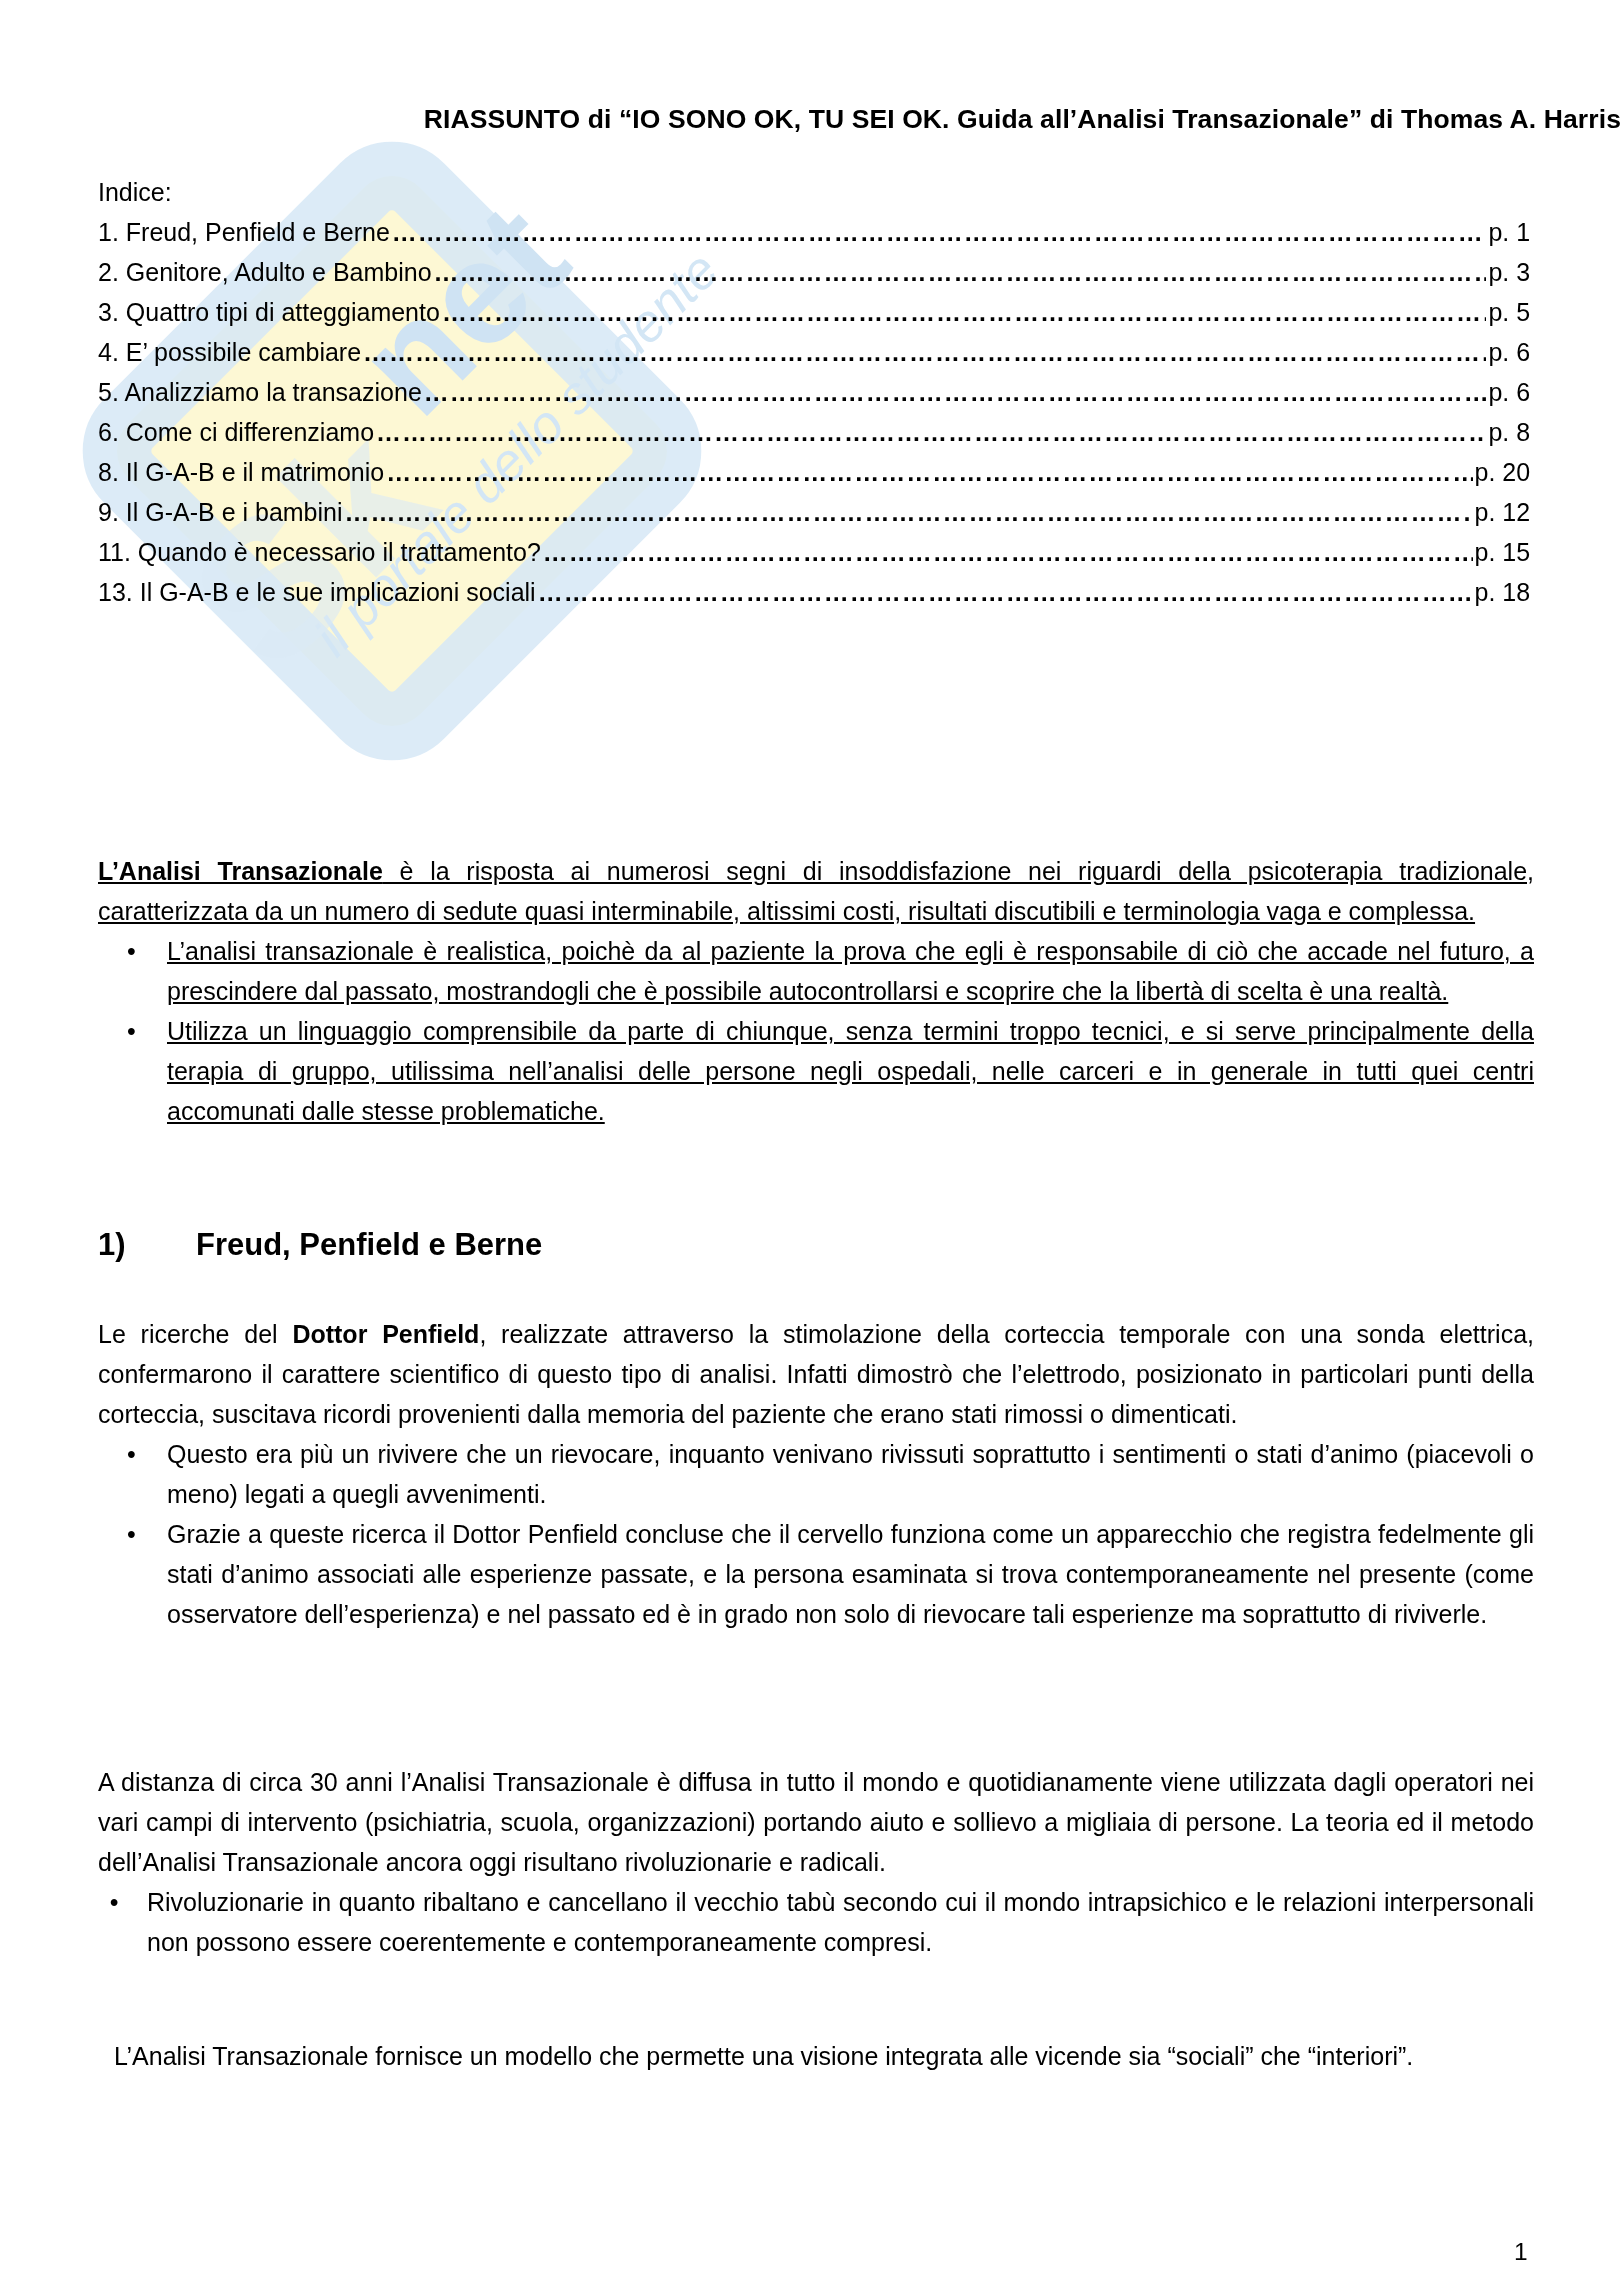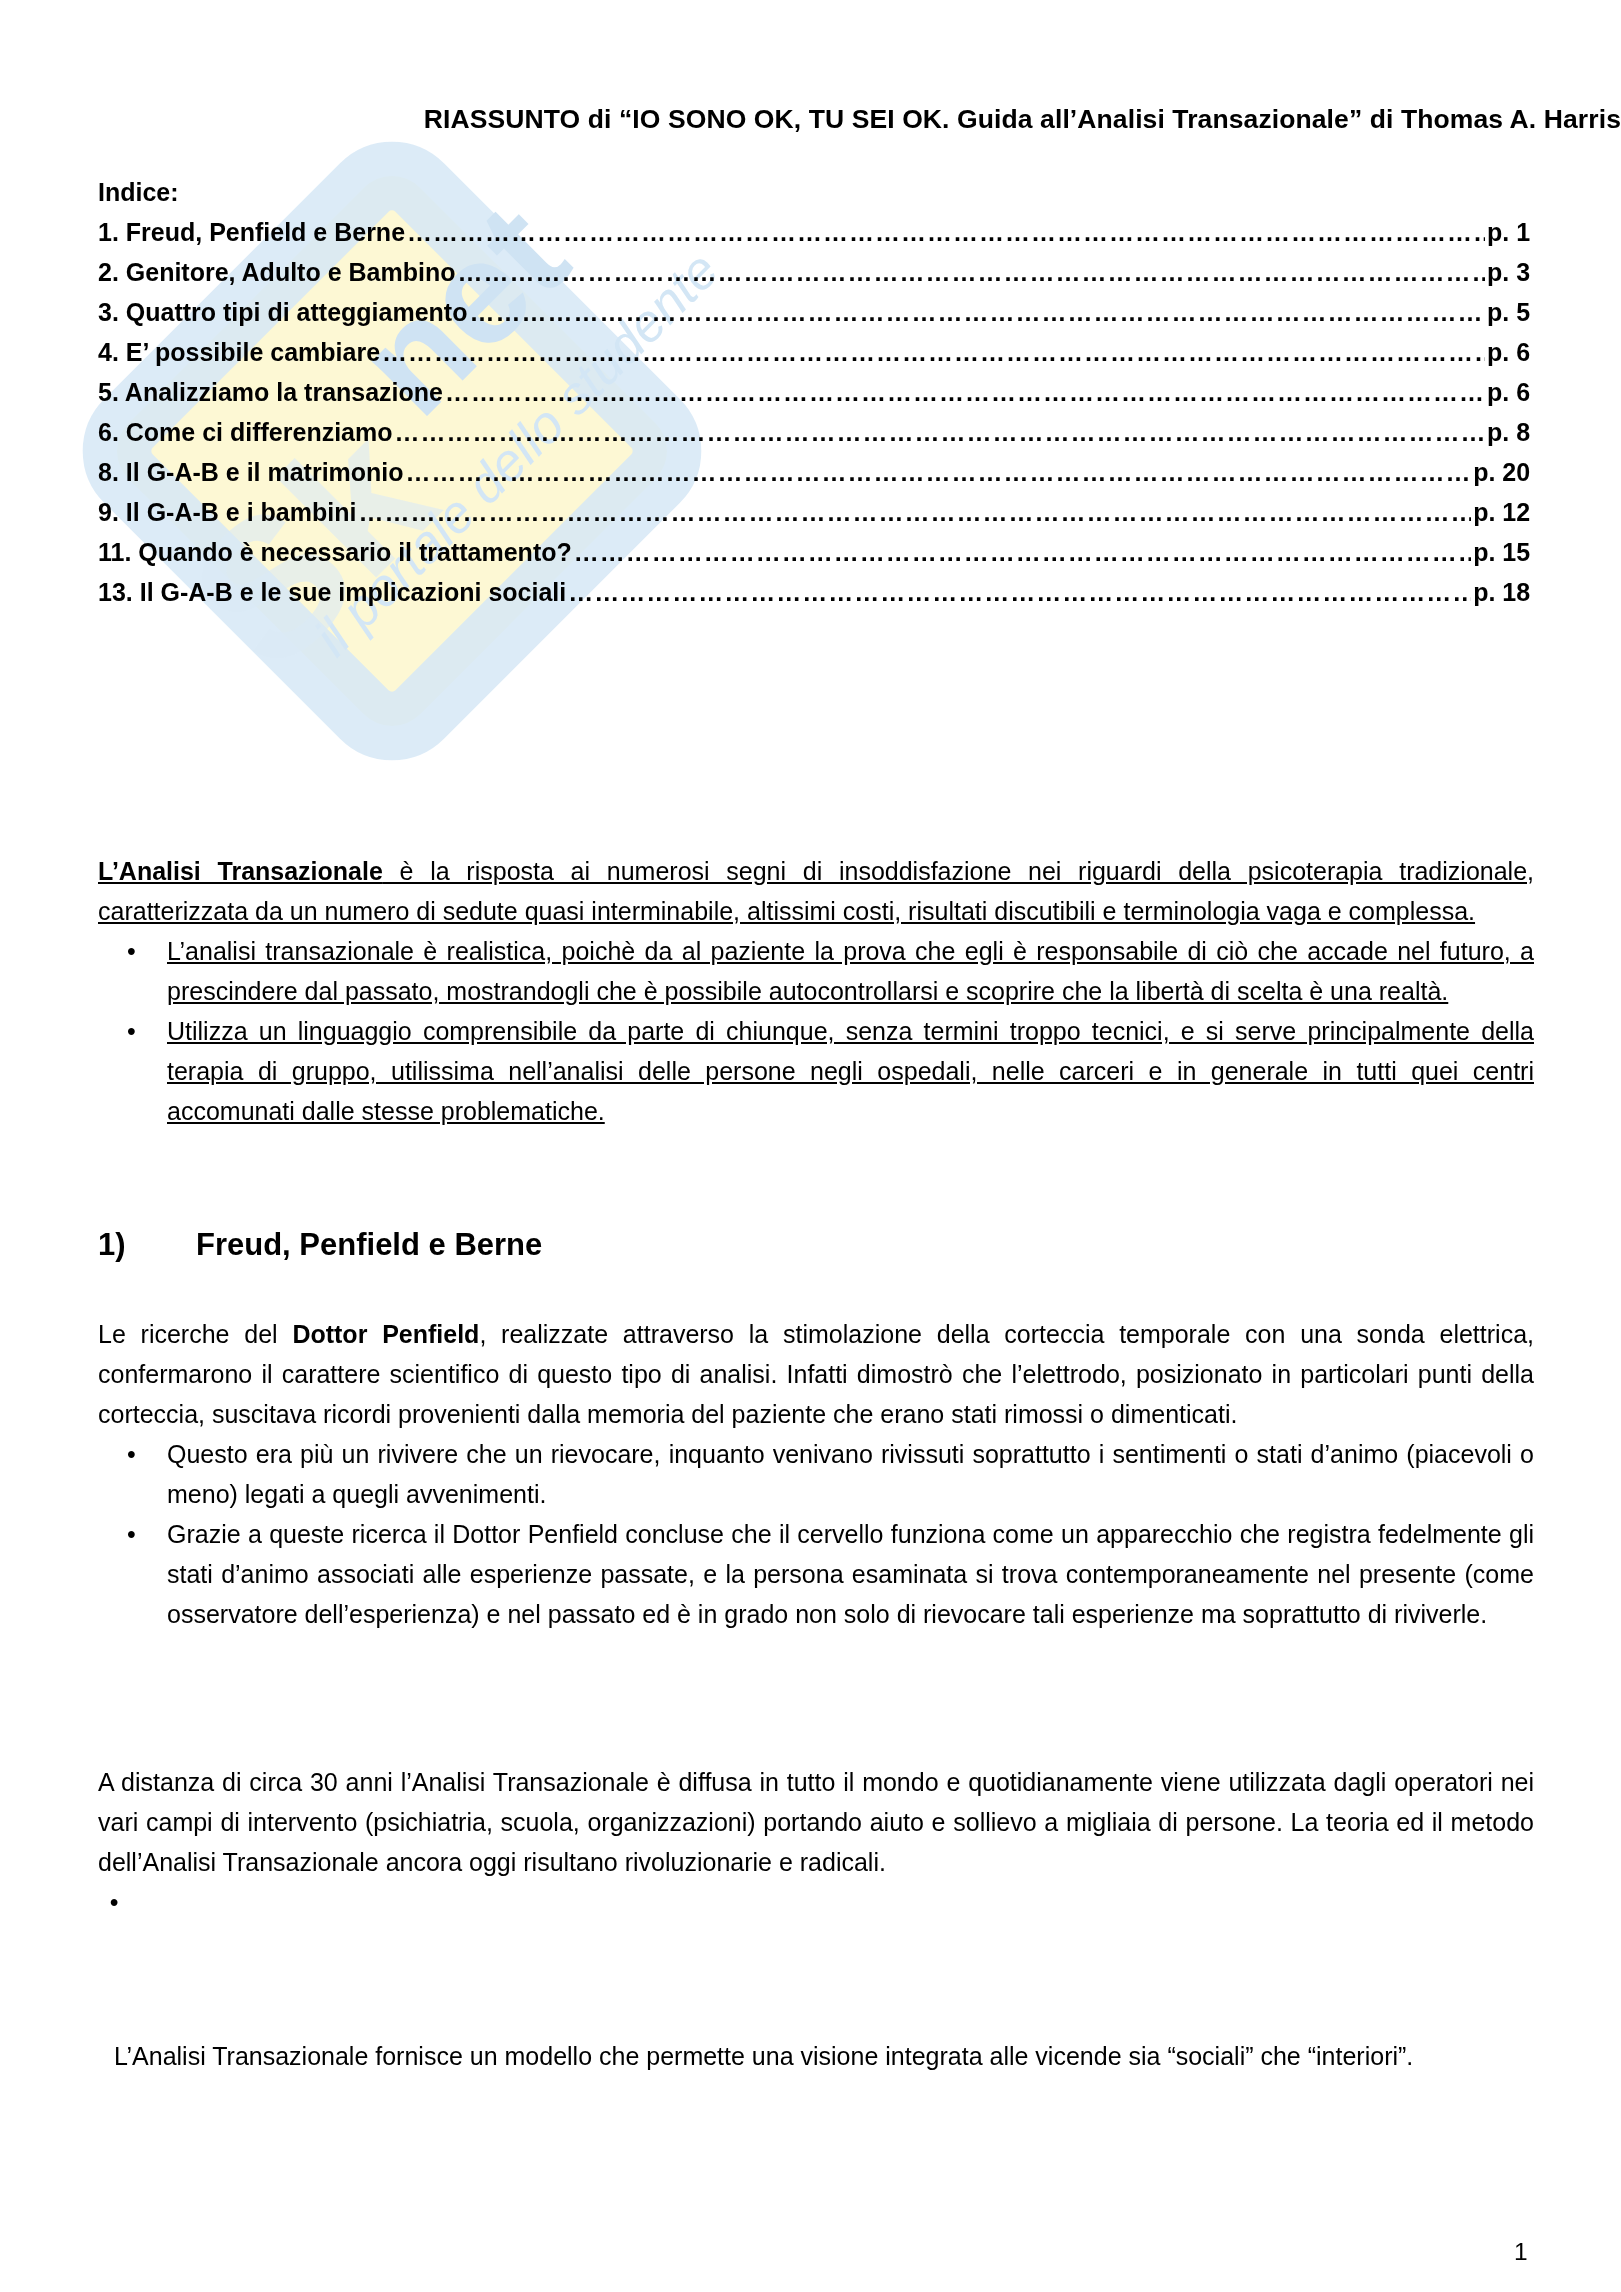--- a/index.html
+++ b/index.html
@@ -7,21 +7,21 @@
          font-family:"Liberation Sans", "DejaVu Sans", sans-serif; color:#000; }
   .page { position:absolute; left:0; top:0; width:1621px; height:2293px; background:#fff; }
 
   
   .wm { position:absolute; left:39px; top:98px; width:706px; height:706px; pointer-events:none; z-index:0; }
   .wm svg { width:100%; height:100%; }
 
   .title { position:absolute; left:0; width:1621px; top:104px; text-align:right;
            font-weight:bold; font-size:26.5px; letter-spacing:0.1px; }
 
-  .index { position:absolute; left:98px; top:173px; width:1436px; font-weight:bold; font-size:25px; }
+  .index { position:absolute; left:98px; top:173px; width:1436px; font-weight:normal; font-size:25px; }
   .index-head { height:39px; line-height:39px; }
   .index-row { display:flex; align-items:flex-end; height:40px; line-height:40px; white-space:nowrap; }
   .index-row .lbl { flex:none; }
   .index-row .dots { flex:1 1 auto; overflow:hidden; margin:0 2px; letter-spacing:1px; font-weight:bold; }
   .index-row .dots::before { content:"……………………………………………………………………………………………………………………………………………………………………………………………………………………………"; }
   .index-row .pg { flex:none; padding-right:3.9px; }
 
   .body-text { font-size:25px; line-height:40px; text-align:justify; }
   .p1 { position:absolute; left:98px; top:851px; width:1436px;text-decoration:underline; }
   .bullets { margin:0; padding:0; list-style:none; }
@@ -131,21 +131,21 @@
     <div><span>Le ricerche del </span><b>Dottor Penfield</b><span>, realizzate attraverso la stimolazione della corteccia temporale con una sonda elettrica, confermarono il carattere scientifico di questo tipo di analisi. Infatti dimostrò che l’elettrodo, posizionato in particolari punti della corteccia, suscitava ricordi provenienti dalla memoria del paziente che erano stati rimossi o dimenticati.</span></div>
     <ul class="bullets">
       <li><span class="dot">•</span><span>Questo era più un rivivere che un rievocare, inquanto venivano rivissuti soprattutto i sentimenti o stati d’animo (piacevoli o meno) legati a quegli avvenimenti.</span></li>
       <li><span class="dot">•</span><span>Grazie a queste ricerca il Dottor Penfield concluse che il cervello funziona come un apparecchio che registra fedelmente gli stati d’animo associati alle esperienze passate, e la persona esaminata si trova contemporaneamente nel presente (come osservatore dell’esperienza) e nel passato ed è in grado non solo di rievocare tali esperienze ma soprattutto di riviverle.</span></li>
     </ul>
   </div>
 
   <div class="p3 body-text">
     <div>A distanza di circa 30 anni l’Analisi Transazionale è diffusa in tutto il mondo e quotidianamente viene utilizzata dagli operatori nei vari campi di intervento (psichiatria, scuola, organizzazioni) portando aiuto e sollievo a migliaia di persone.  La teoria ed il metodo dell’Analisi Transazionale ancora oggi risultano rivoluzionarie e radicali.</div>
     <ul class="bullets b-small">
-      <li><span class="dot">•</span></li>
+      <li><span class="dot">•</span><span>Rivoluzionarie in quanto ribaltano e cancellano il vecchio tabù secondo cui il mondo intrapsichico e le relazioni interpersonali non possono essere coerentemente e contemporaneamente compresi.</span></li>
     </ul>
   </div>
 
   <div class="p4 body-text" style="text-align:left;">
     <div>L’Analisi Transazionale fornisce un modello che permette una visione integrata alle vicende sia “sociali” che “interiori”.</div>
   </div>
 
   <div class="footer-num">1</div>
 </div>
 

